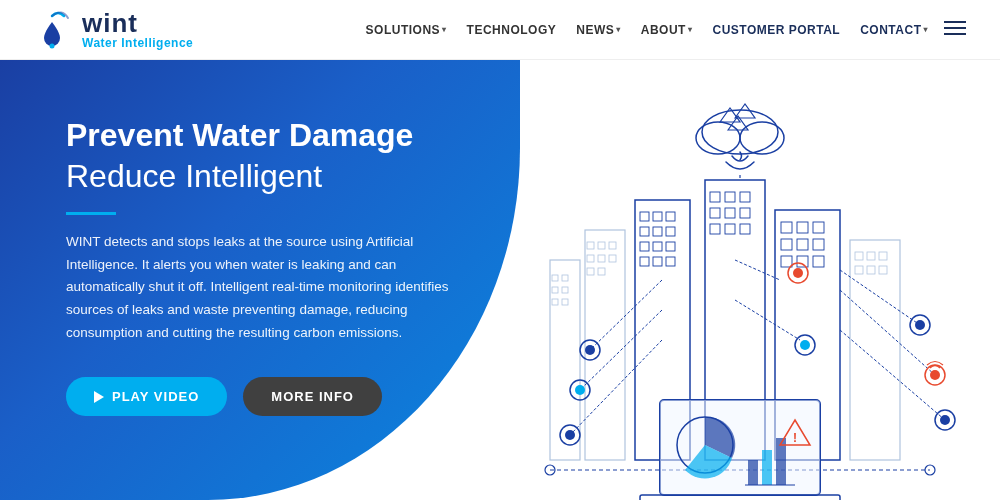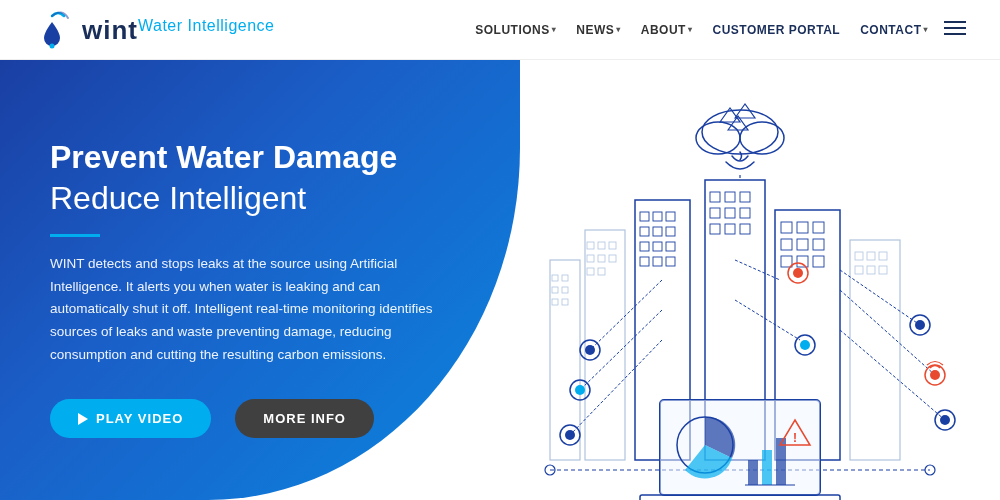--- a/index.html
+++ b/index.html
@@ -17,33 +17,33 @@
       position: relative;
       z-index: 10;
     }
     .logo {
       display: flex;
       align-items: center;
       gap: 8px;
     }
     .logo-text {
       display: flex;
-      flex-direction: row;
+      flex-direction: column;
     }
     .logo-wint {
       font-size: 26px;
       font-weight: 800;
       color: #1a2e5a;
       letter-spacing: 1px;
       line-height: 1;
     }
     .logo-sub {
-      font-size: 16px;
+      font-size: 12px;
       color: #00aeef;
-      font-weight: 400;
+      font-weight: 700;
       letter-spacing: 0.5px;
     }
     .nav {
       display: flex;
       align-items: flex-start;
       gap: 4px;
     }
     .nav-item {
       font-size: 12px;
       font-weight: 600;
@@ -93,24 +93,24 @@
       width: 520px;
       height: 100%;
       background: linear-gradient(135deg, #1a3fa3 0%, #1a5fc8 40%, #0a87e0 100%);
       border-radius: 0 0 60% 0 / 0 0 80% 0;
       z-index: 0;
     }
 
     .hero-content {
       position: absolute;
       top: 0;
-      left: 0;
+      left: 16px;
       width: 500px;
       height: 100%;
-      padding: 80px 40px 40px 50px;
+      padding: 58px 40px 40px 50px;
       z-index: 2;
       color: #fff;
     }
 
     .hero-title-bold {
       font-size: 32px;
       font-weight: 900;
       color: #fff;
       line-height: 1.1;
       margin-bottom: 4px;
@@ -128,21 +128,21 @@
       margin: 16px 0;
     }
     .hero-description {
       font-size: 13.5px;
       color: rgba(255,255,255,0.92);
       line-height: 1.7;
       max-width: 390px;
     }
     .hero-buttons {
       display: flex;
-      gap: 24px;
+      gap: 16px;
       margin-top: 32px;
     }
     .btn-play {
       background: #00aeef;
       color: #fff;
       border: none;
       border-radius: 30px;
       padding: 12px 28px;
       font-size: 13px;
       font-weight: 700;
@@ -208,20 +208,23 @@
       <span class="logo-sub">
         <span>Water</span> <span>Intelligence</span>
       </span>
     </div>
   </div>
 
   <nav class="nav">
     <div class="nav-item">
       <span>SOLUTIONS</span>
         <span class="chevron">▾</span>
+    </div>
+    <div class="nav-item">
+      <span>TECHNOLOGY</span>
     </div>
     <div class="nav-item">
       <span>NEWS</span>
         <span class="chevron">▾</span>
     </div>
     <div class="nav-item">
       <span>ABOUT</span>
         <span class="chevron">▾</span>
     </div>
     <div class="nav-item portal">

